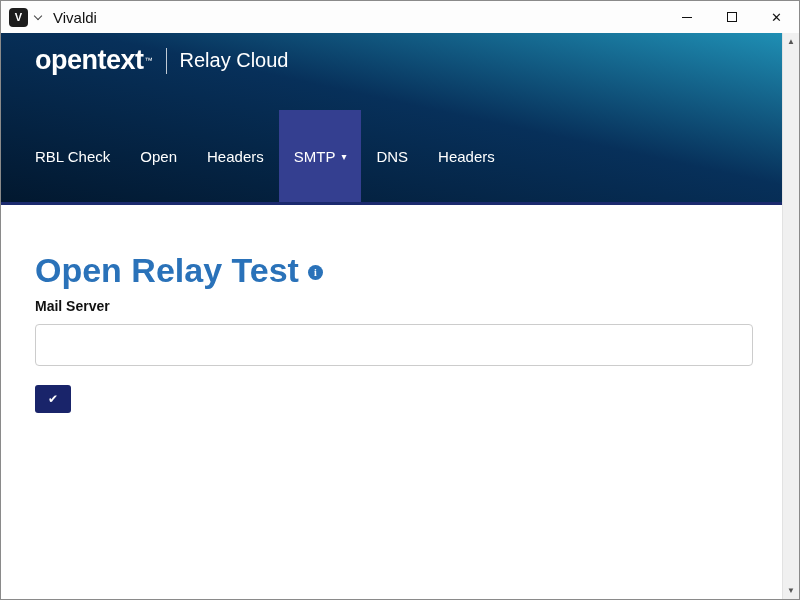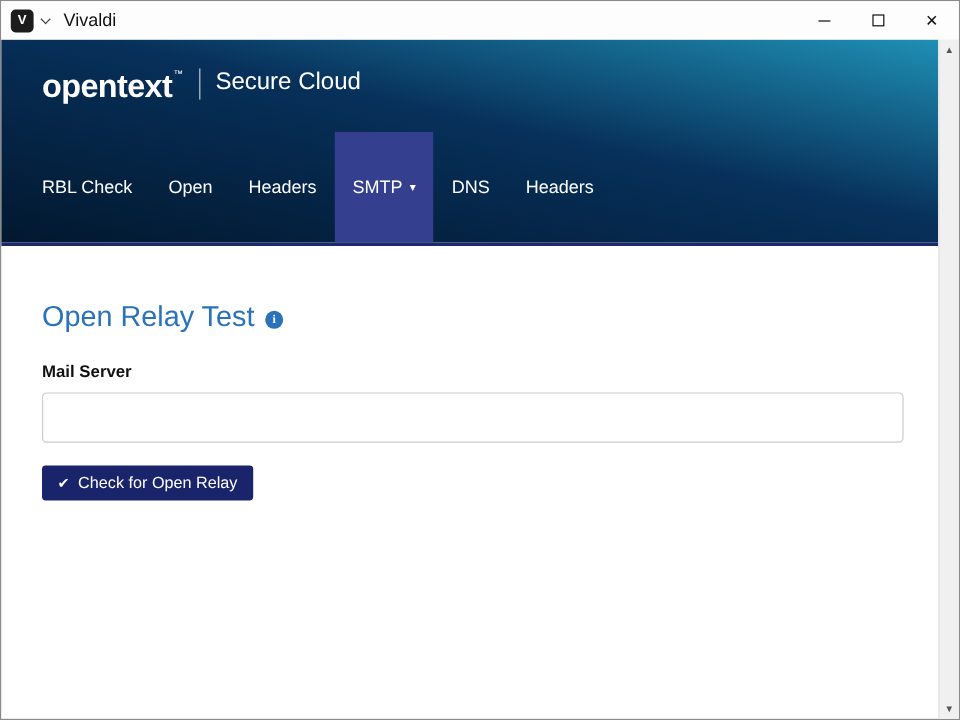--- a/index.html
+++ b/index.html
@@ -21,39 +21,39 @@
   .glyph-max { width:10px; height:10px; border:1px solid #111; display:block; }
   .glyph-close { font-size:13px; line-height:1; }
 
   
   .page { position:relative; flex:1; }
   .content-wrap { position:absolute; left:0; top:0; right:17px; bottom:0; overflow:hidden; }
 
   
   .header { height:172px; border-bottom:3px solid #1b2a6e; position:relative;
             background:linear-gradient(to top right,#02182f 0%,#07305a 55%,#1f8fb4 100%); }
-  .logo-row { display:flex; align-items:flex-start; padding:24px 0 0 34px; }
+  .logo-row { display:flex; align-items:center; padding:12px 0 0 34px; }
   .logo-main { color:#fff; font-size:27px; font-weight:bold; letter-spacing:-0.5px; }
   .logo-tm { color:#fff; font-size:8px; vertical-align:top; margin-left:1px; }
   .logo-divider { width:1px; height:26px; background:rgba(255,255,255,0.75); margin:0 13px; }
   .logo-product { color:#fff; font-size:20px; font-weight:300; }
 
   .nav { position:absolute; left:19px; bottom:0; height:92px; display:flex; }
   .nav-item { display:flex; align-items:center; padding:0 15px; color:#fff; font-size:15px; cursor:default; }
   .nav-item.active { background:#343f90;justify-content:space-between; }
   .caret-down { font-size:10px; margin-left:6px; }
 
   
   .main { padding:46px 31px 0 34px; }
   .page-title-row { display:flex; align-items:center; gap:9px; }
-  .page-title { color:#2a72b9; font-size:24px; font-weight:400; }
+  .page-title { color:#2a72b9; font-size:34px; font-weight:700; }
   .info-icon { width:15px; height:15px; border-radius:50%; background:#2a72b9; color:#fff;
                font-size:10px; font-weight:bold; display:flex; align-items:center; justify-content:center;
                font-family:"Liberation Serif", serif; margin-top:3px; }
-  .field-label { margin-top:22px; font-size:14px; font-weight:bold; color:#111; }
+  .field-label { margin-top:8px; font-size:14px; font-weight:bold; color:#111; }
   .mail-input { margin-top:10px; width:718px; height:42px; border:1px solid #ccc; border-radius:4px;
                 font-size:15px; padding:0 10px; outline:none; display:block;
                 font-family:"Liberation Sans", sans-serif; }
   .check-btn { margin-top:19px; background:#19246a; color:#fff; border:none; border-radius:3px;
                padding:7px 13px; font-size:13.5px; display:inline-flex; align-items:center; gap:7px;
                font-family:"Liberation Sans", sans-serif; cursor:default; }
   .check-btn .check-glyph { font-size:12px; }
 
   
   .scrollbar { position:absolute; right:0; top:0; bottom:0; width:17px; background:#f0f0f0;
@@ -86,21 +86,21 @@
   </div>
 
   <div class="page">
     <div class="content-wrap">
 
       <div class="header">
         <div class="logo-row">
           <span class="logo-main">opentext</span>
           <span class="logo-tm">™</span>
           <span class="logo-divider"></span>
-          <span class="logo-product">Secure Cloud</span>
+          <span class="logo-product">Relay Cloud</span>
         </div>
 
         <div class="nav">
           <div class="nav-item">
             <span>RBL Check</span>
           </div>
           <div class="nav-item">
             <span>Open</span>
           </div>
           <div class="nav-item">
@@ -121,21 +121,20 @@
 
       <div class="main">
         <div class="page-title-row">
           <span class="page-title">Open Relay Test</span>
           <span class="info-icon">i</span>
         </div>
         <div class="field-label">Mail Server</div>
         <input class="mail-input" type="text" value="" style="">
         <button class="check-btn">
           <span class="check-glyph">✔</span>
-          <span>Check for Open Relay</span>
         </button>
       </div>
 
     </div>
 
     <div class="scrollbar">
       <div class="scroll-arrow">▲</div>
       <div class="scroll-arrow">▼</div>
     </div>
   </div>

